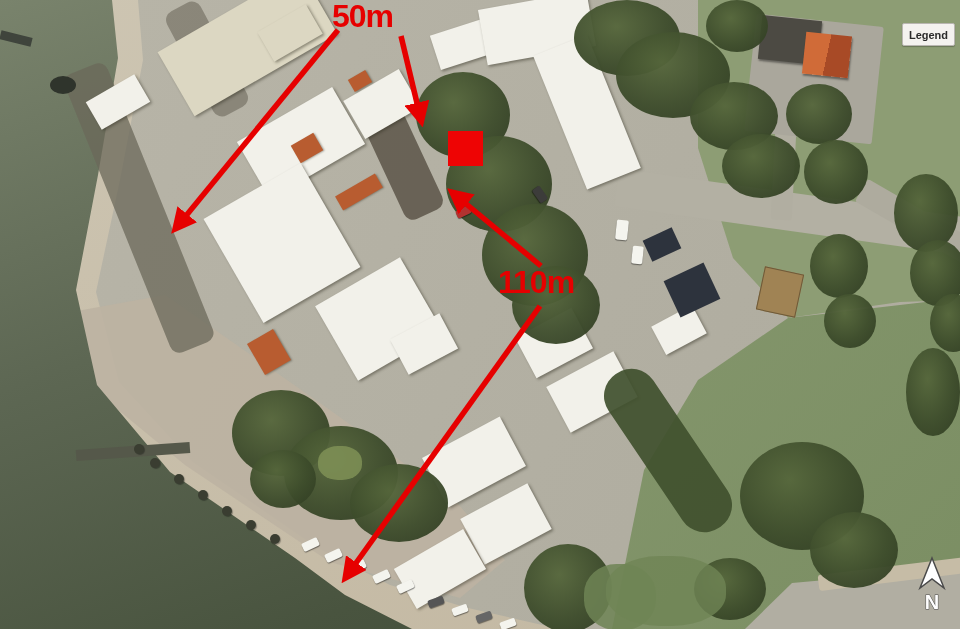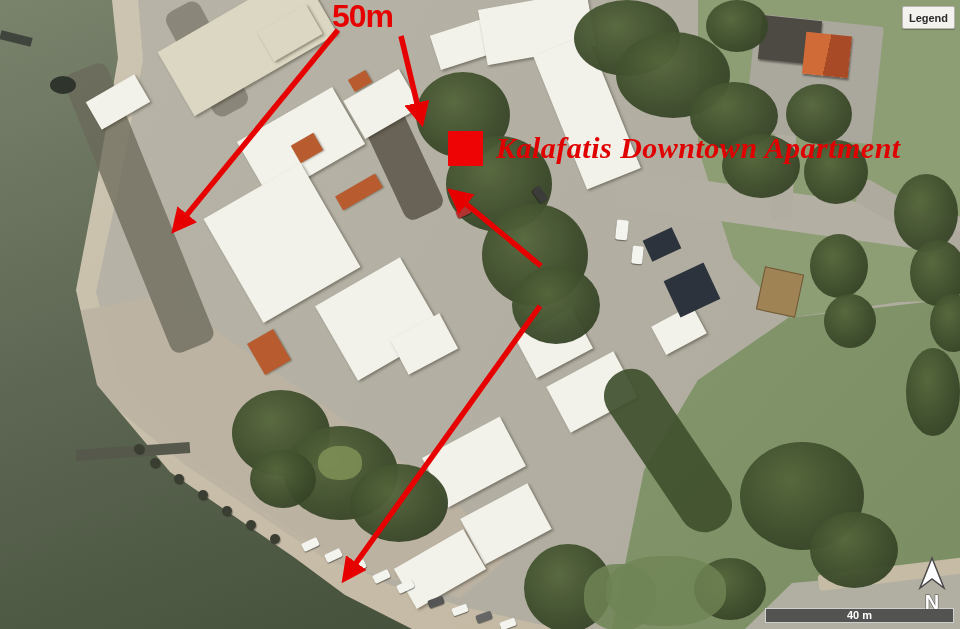--- a/index.html
+++ b/index.html
@@ -17,21 +17,21 @@
      opacity:.95;}
   .bush{position:absolute;border-radius:45%;background:#7f9156;opacity:.85;}
   .shadowband{position:absolute;border-radius:10px;}
   .car{position:absolute;background:#f4f4ee;border-radius:2px;box-shadow:0 1px 1px rgba(0,0,0,.45);}
   .um{position:absolute;width:10px;height:10px;border-radius:50%;background:#3a3d31;box-shadow:1px 1px 1px rgba(0,0,0,.3);}
   .road{position:absolute;border-radius:3px;}
   .lbl{position:absolute;color:#e60000;font-weight:800;font-size:32px;line-height:32px;letter-spacing:-1px;white-space:nowrap;}
   .title{position:absolute;color:#e00000;font-family:"Liberation Serif",serif;font-style:italic;font-weight:700;
          font-size:30px;line-height:32px;white-space:nowrap;letter-spacing:.5px;}
   .marker{position:absolute;left:448px;top:131px;width:35px;height:35px;background:#ee0404;}
-  .legend-btn{position:absolute;left:902px;top:6px;width:53px;height:23px;background:#f4f2ef;
+  .legend-btn{position:absolute;left:902px;top:23px;width:53px;height:23px;background:#f4f2ef;
               border:1px solid #b9b6b1;border-radius:2px;display:flex;align-items:center;justify-content:center;
               font-size:11px;font-weight:700;color:#2b2b2b;cursor:pointer;box-shadow:0 1px 1px rgba(0,0,0,.25);}
   .scalebar{position:absolute;left:765px;top:608px;width:189px;height:15px;background:rgba(52,52,54,.75);
             border:1px solid #cfcfcf;display:flex;align-items:center;justify-content:center;
             color:#fff;font-size:11px;font-weight:600;line-height:13px;}
   .overlay{position:absolute;left:0;top:0;z-index:50;pointer-events:none;}
   .anno{z-index:60;}
 </style>
 </head>
 <body>
@@ -147,29 +147,26 @@
         <path d="M0,0 L10,5 L0,10 z" fill="#e60000"></path>
       </marker>
     </defs>
     <line x1="338" y1="30" x2="176" y2="228" stroke="#e60000" stroke-width="5.5" marker-end="url(#ah)"></line>
     <line x1="401" y1="36" x2="421" y2="120" stroke="#e60000" stroke-width="5.5" marker-end="url(#ah)"></line>
     <line x1="541" y1="266" x2="453" y2="193" stroke="#e60000" stroke-width="5.5" marker-end="url(#ah)"></line>
     <line x1="540" y1="306" x2="346" y2="577" stroke="#e60000" stroke-width="5.5" marker-end="url(#ah)"></line>
   </svg>
 
   <div class="marker anno"></div>
-  <div class="title anno" style="left:496px;top:132px;">Kalafatis Downtown Apartment</div>
   <div class="lbl anno" style="left:332px;top:0px;">50m</div>
+  <div class="lbl anno" style="left:498px;top:266px;">110m</div>
 
   <div class="legend-btn anno">
     <span>Legend</span>
   </div>
 
-  <div class="scalebar anno">
-    <span>40 m</span>
-  </div>
 
   <svg class="overlay anno" style="left:910px;top:556px;" width="44" height="60" viewBox="0 0 44 60">
     <path d="M22,2 L34,32 L22,23 L10,32 Z" fill="#ffffff" stroke="#4a4a4a" stroke-width="1.5"></path>
     <text x="22" y="53" text-anchor="middle" font-family="Liberation Sans, sans-serif" font-size="20" font-weight="bold" fill="#ffffff" stroke="#4a4a4a" stroke-width="1" paint-order="stroke">N</text>
   </svg>
 
 </div>
 
 </body></html>

